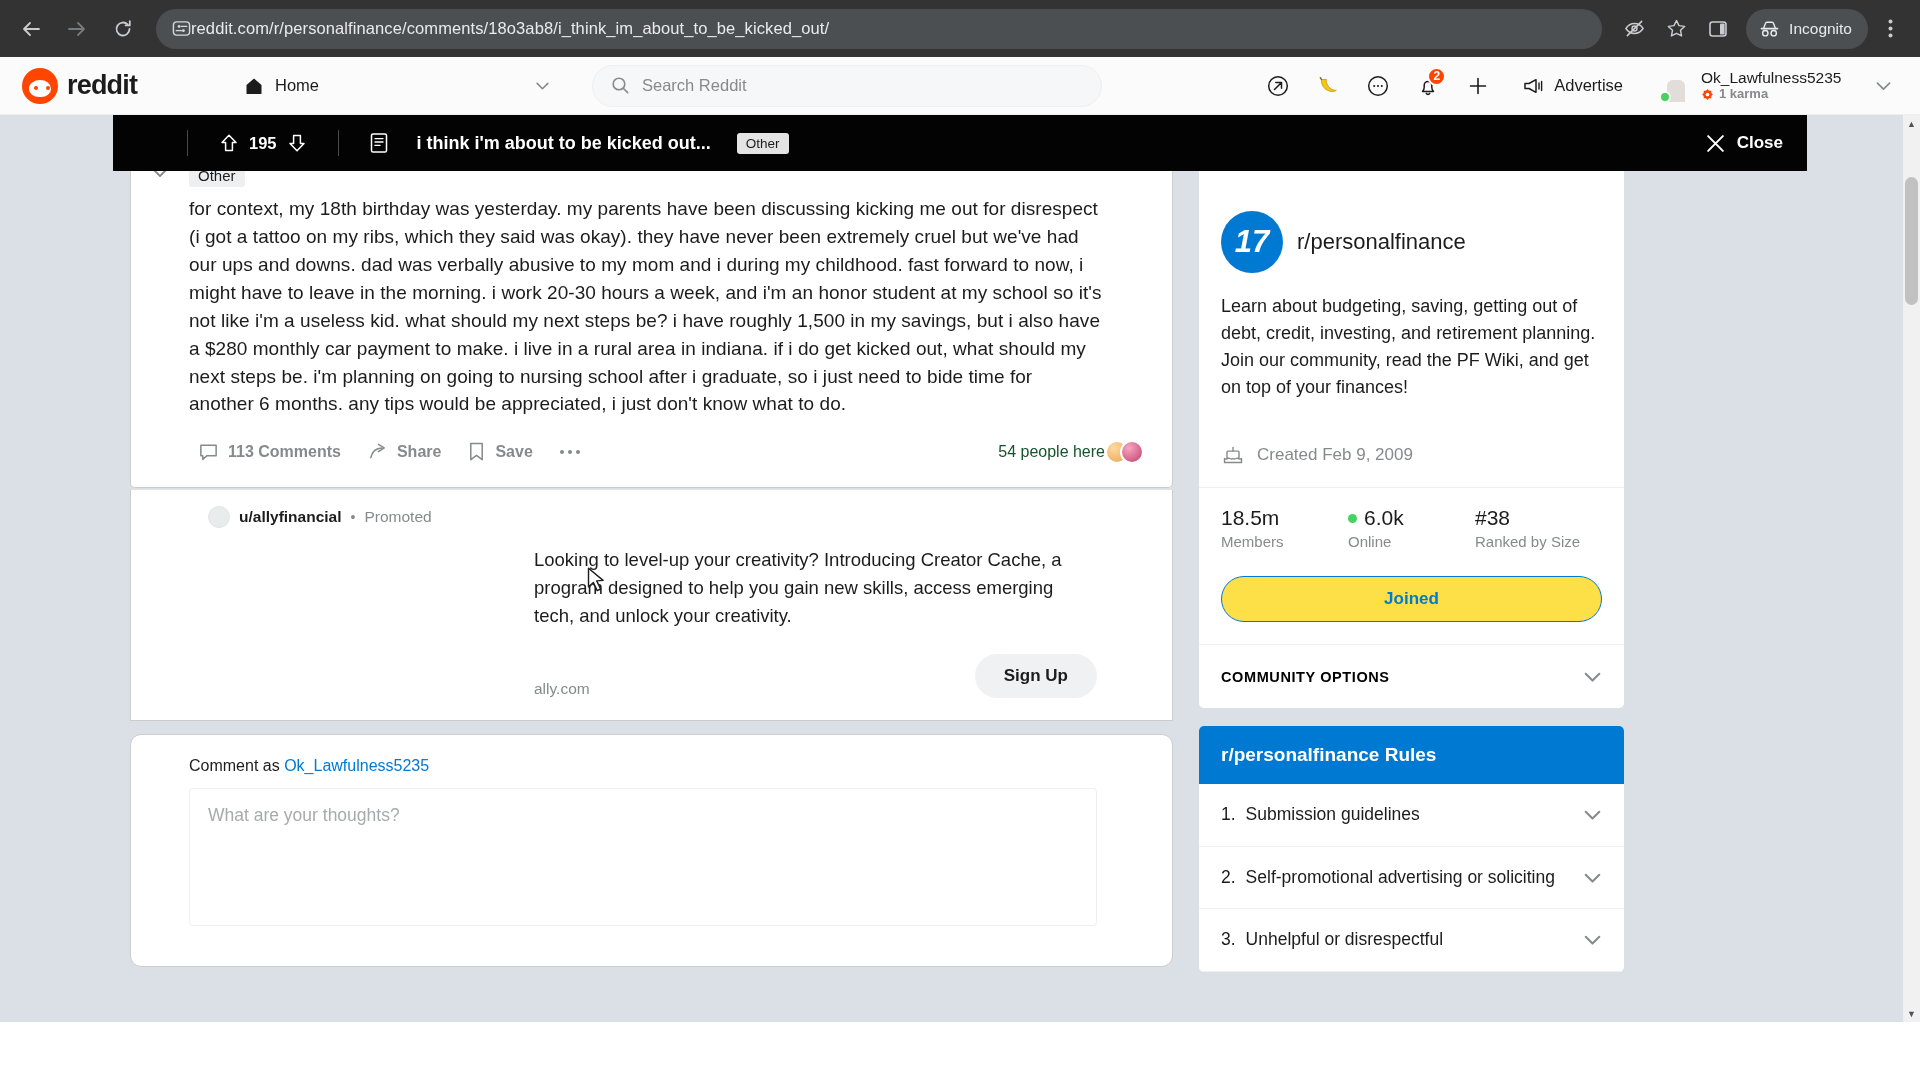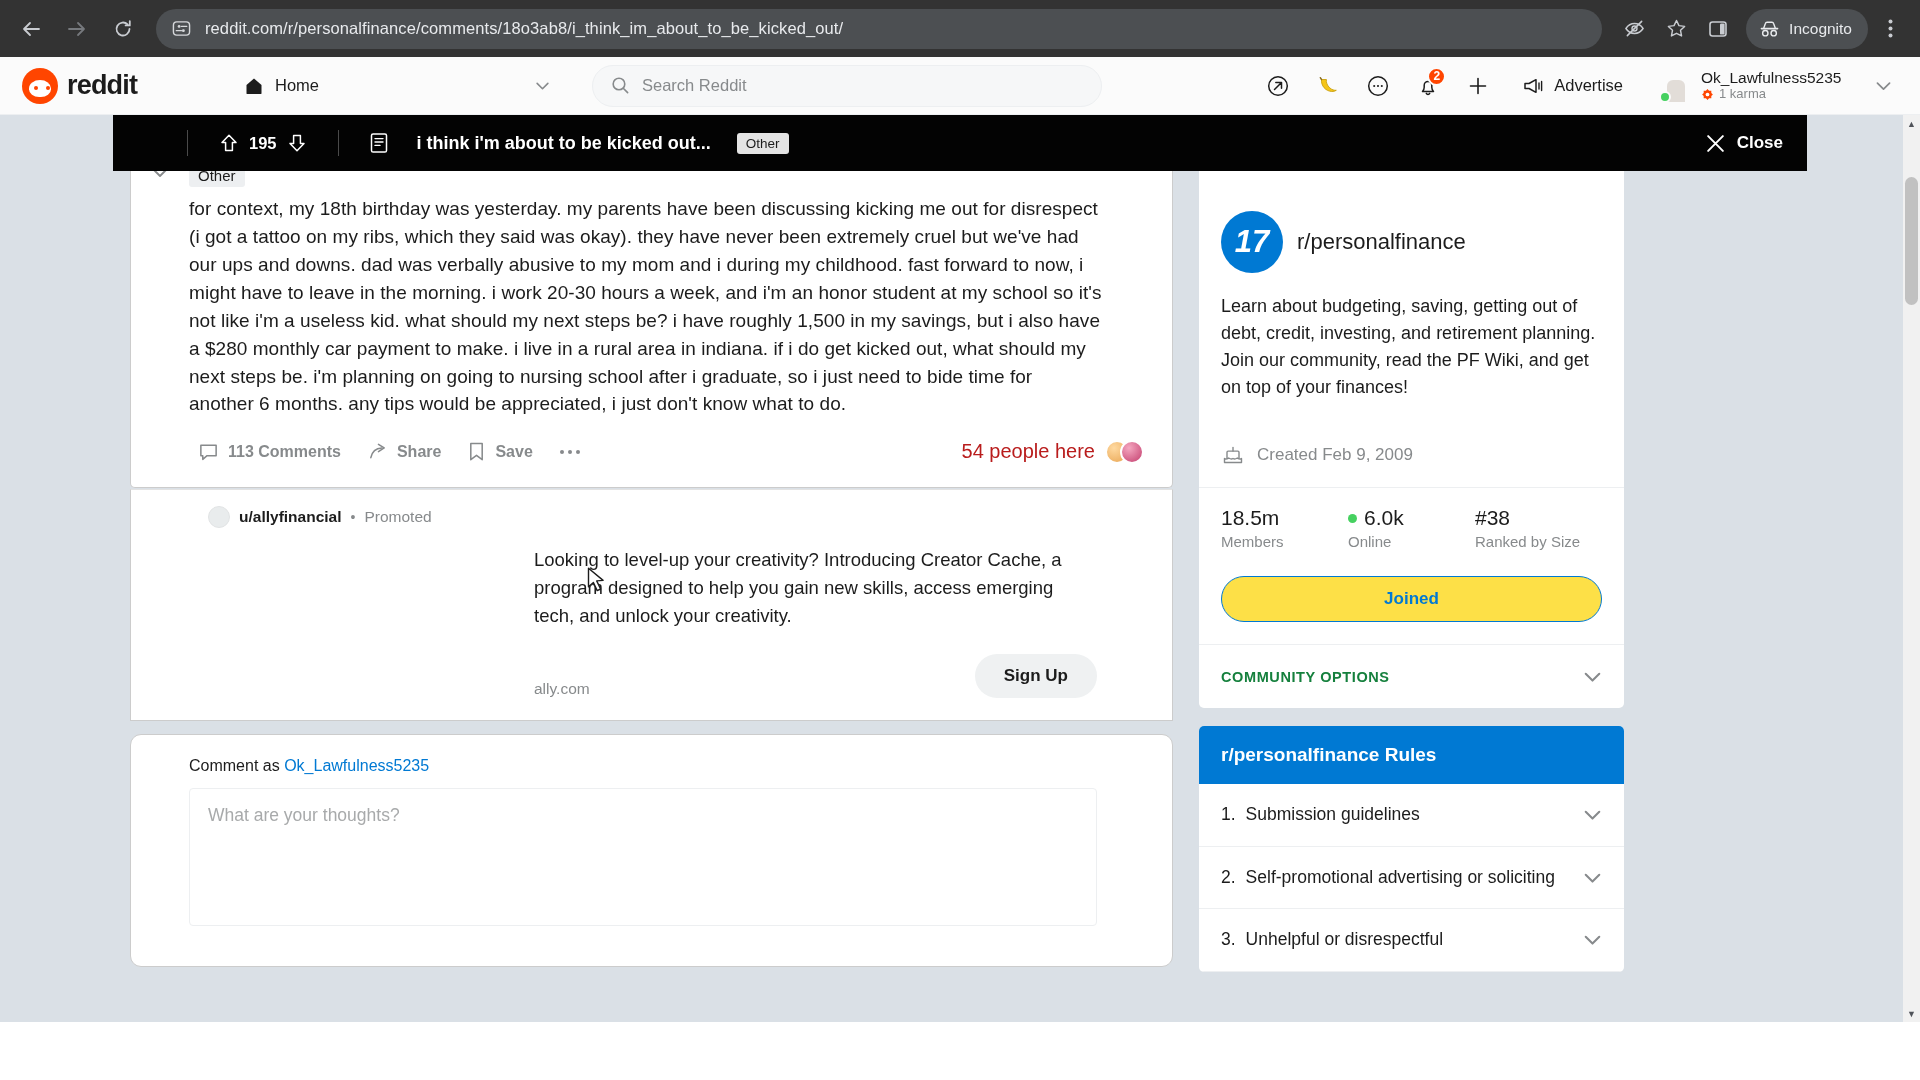--- a/index.html
+++ b/index.html
@@ -71,21 +71,21 @@
   }
   .navbtn {
     width: 42px; height: 42px; border-radius: 50%;
     display: flex; align-items: center; justify-content: center;
     color: #c9ccd1; flex: 0 0 auto;
   }
   .navbtn.disabled { color: #76797d; }
   .omnibox {
     flex: 1 1 auto; height: 40px; background: #4c4f52;
     border-radius: 20px; display: flex; align-items: center;
-    padding: 0 16px; gap: 14px; margin: 0 8px; color: #e8eaed;
+    padding: 0 16px; margin: 0 8px; color: #e8eaed;
     font-size: 16.5px; min-width:0;
   }
   .omnibox .urltext { white-space: nowrap; overflow: hidden; text-overflow: ellipsis; letter-spacing:.1px;}
   .tbicons { display: flex; align-items: center; gap: 2px; }
   .tbicons .navbtn { width: 40px; height: 40px; }
   .incognito-pill {
     height: 40px; border-radius: 20px; background: #4c4f52;
     display: flex; align-items: center; gap: 9px; padding: 0 16px 0 13px;
     color: #e8eaed; font-size: 15.5px; margin-left: 6px;
   }
@@ -148,21 +148,21 @@
   .avatar-img::after{
     content:""; position:absolute; left:6px; top:9px; width:18px;height:22px;
     background:#d9d3cc; border-radius:6px 6px 0 0; opacity:.75;
   }
   .online-dot {
     position: absolute; bottom: -2px; left: -2px; width: 12px; height: 12px;
     border-radius: 50%; background: #46d160; border: 2px solid #fbfbfb;
   }
   .usermeta { display:flex; flex-direction:column; gap:1px; line-height:1.15;}
   .username { font-size: 15.5px; color: #1c1c1c; font-weight: 500; }
-  .karma { font-size: 13px; color: #878a8c; display:flex; align-items:center; gap:5px;}
+  .karma { font-size: 13px; color: #878a8c; display:flex; align-items:center; gap:5px;font-weight:bold;}
   .karma-ic { color:#ff4500; font-size: 13px; }
   .userchip .chev { margin-left: auto; color: #878a8c; }
 
   
   .page {
     position: relative; height: calc(1080px - 58px - 57px - 58px);
     background: #dae0e6; overflow: hidden;
   }
   .content-wrap {
     width: 1660px; margin: 0 auto; display: flex; gap: 26px;
@@ -208,22 +208,22 @@
   }
   .post-actions {
     display: flex; align-items: center; gap: 8px; padding: 16px 28px 14px 58px;
     color: #878a8c; font-size: 16px; font-weight: 700;
   }
   .act {
     display: flex; align-items: center; gap: 9px; padding: 7px 9px;
     border-radius: 3px; color: #878a8c;
   }
   .people-here {
-    margin-left: auto; display: flex; align-items: center; gap: 10px;
-    color: #b91c1c; font-size: 20px; font-weight: 400;
+    margin-left: auto; display: flex; align-items: center; gap: 0;
+    color: #14532d; font-size: 16px; font-weight: 400;
   }
   .ph-av { display:flex; }
   .ph-av i {
     display:block; width: 24px; height: 24px; border-radius: 50%;
     border: 2px solid #fff;
   }
   .ph-av i:nth-child(1){ background: radial-gradient(circle at 35% 30%, #ffd9a0, #e8a552); }
   .ph-av i:nth-child(2){ background: radial-gradient(circle at 35% 30%, #f4a7c0, #c43e6e); margin-left: -9px; }
 
   
@@ -276,21 +276,21 @@
   .stat-num { font-size: 21px; font-weight: 500; color: #1c1c1c; display:flex;align-items:center;gap:7px;}
   .stat-dot { width: 9px; height: 9px; border-radius: 50%; background: #46d160; display:inline-block;}
   .stat-lbl { font-size: 15px; color: #878a8c; margin-top: 3px; }
   .joined-btn {
     display: block; width: calc(100% - 44px); margin: 6px 22px 22px 22px;
     height: 46px; border: 1px solid #0079d3; border-radius: 23px; background: #fde047;
     color: #0079d3; font-weight: 700; font-size: 17px;
   }
   .comm-opt {
     border-top: 1px solid #edeff1; padding: 22px 22px;
-    display: flex; align-items: center; color: #15803d;
+    display: flex; align-items: center; color: #000000;
     font-size: 14.5px; font-weight: 700; letter-spacing: .6px;
   }
   .comm-opt .chev { margin-left: auto; color: #878a8c; }
 
   .rules-card { margin-top: 18px; background: #fff; border-radius: 5px; overflow: hidden; }
   .rules-head {
     background: #0079d3; color: #fff; font-size: 19px; font-weight: 700;
     padding: 18px 22px;
   }
   .rule {

